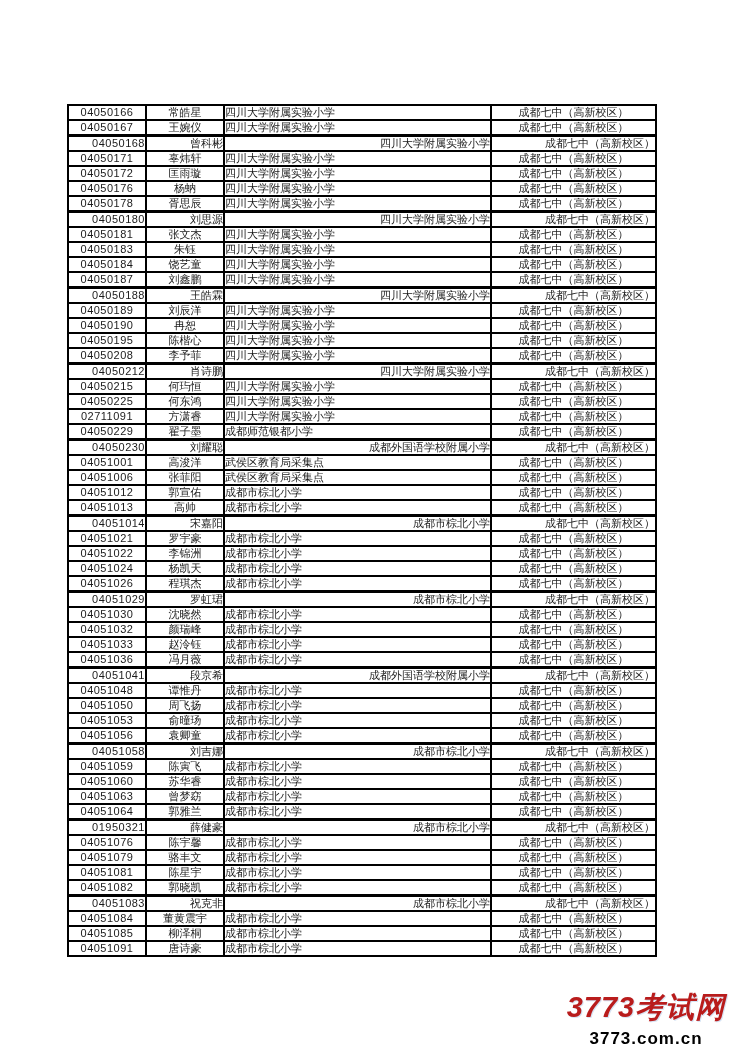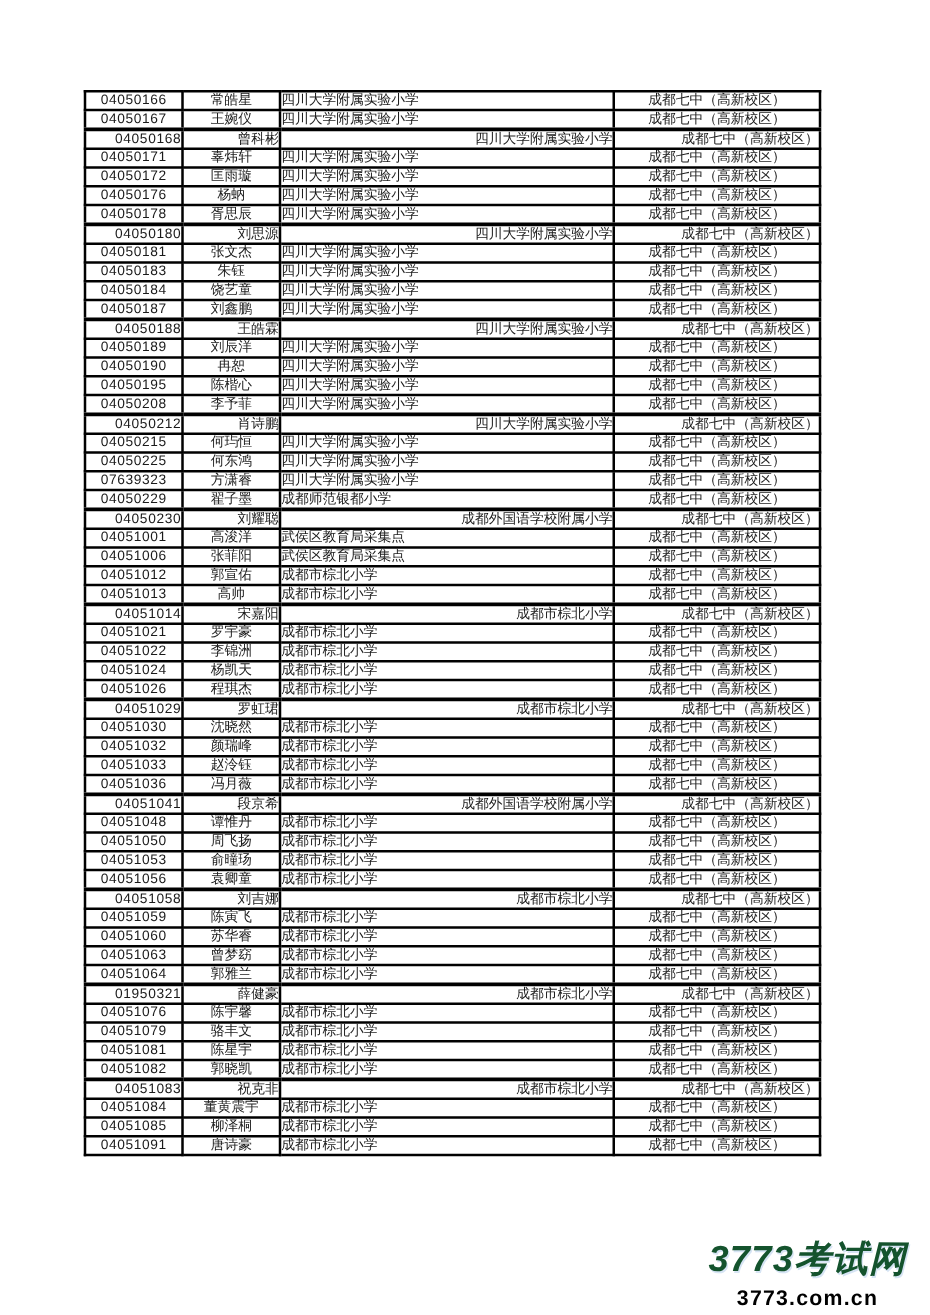--- a/index.html
+++ b/index.html
@@ -6,21 +6,21 @@
   html, body { width: 744px; height: 1052px; background: #ffffff; }
   body {
     position: relative;
     font-family: "Liberation Sans", "DejaVu Sans", sans-serif;
     overflow: hidden;
   }
 
   .roster-wrap {
     position: absolute;
     left: 67px;
-    top: 72px;
+    top: 104px;
     width: 477px;
   }
 
   table.roster {
     border-collapse: collapse;
     table-layout: fixed;
     width: 588px;
   }
   table.roster col.c-id     { width: 78px; }
   table.roster col.c-name   { width: 78px; }
@@ -194,21 +194,21 @@
           <td class="col-school">四川大学附属实验小学</td>
           <td class="col-destination">成都七中（高新校区）</td>
         </tr>
         <tr>
           <td class="col-id">04050225</td>
           <td class="col-name">何东鸿</td>
           <td class="col-school">四川大学附属实验小学</td>
           <td class="col-destination">成都七中（高新校区）</td>
         </tr>
         <tr>
-          <td class="col-id">07639323</td>
+          <td class="col-id">02711091</td>
           <td class="col-name">方潇睿</td>
           <td class="col-school">四川大学附属实验小学</td>
           <td class="col-destination">成都七中（高新校区）</td>
         </tr>
         <tr>
           <td class="col-id">04050229</td>
           <td class="col-name">翟子墨</td>
           <td class="col-school">成都师范银都小学</td>
           <td class="col-destination">成都七中（高新校区）</td>
         </tr>
@@ -414,15 +414,15 @@
           <td class="col-id">04051091</td>
           <td class="col-name">唐诗豪</td>
           <td class="col-school">成都市棕北小学</td>
           <td class="col-destination">成都七中（高新校区）</td>
         </tr>
       </tbody>
   </table>
 </div>
 
 <div class="watermark">
-  <div class="wm-title" style="color: #14532d;">3773考试网</div>
+  <div class="wm-title" style="color: #b91c1c;">3773考试网</div>
   <div class="wm-url" style="color: #000000;">3773.com.cn</div>
 </div>
 
 </body></html>

